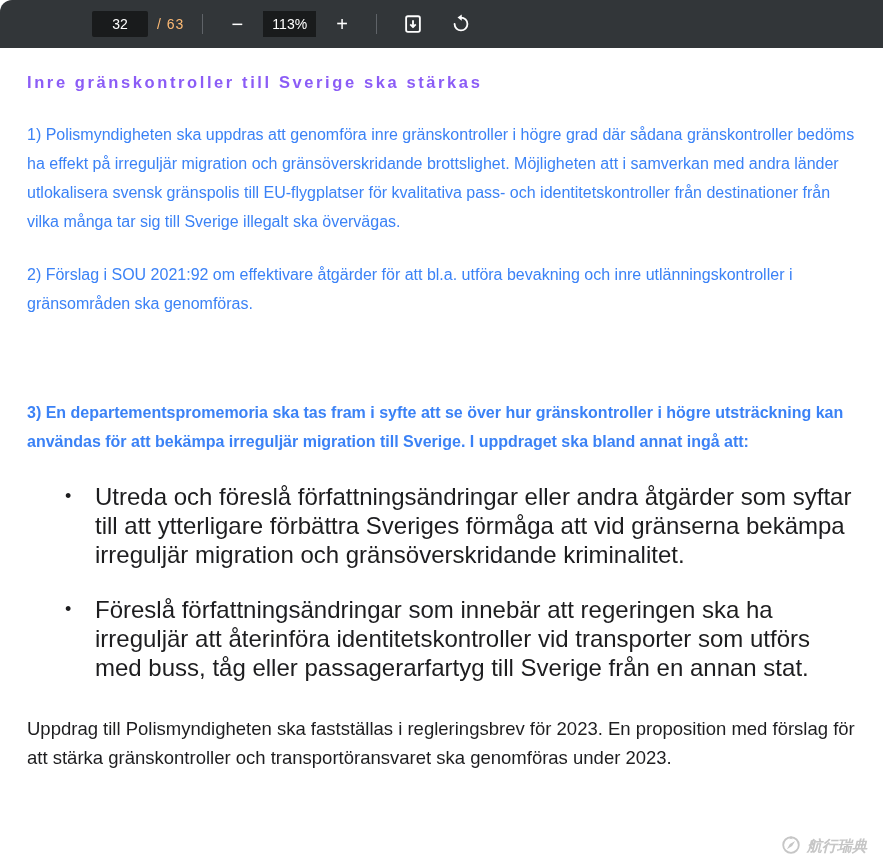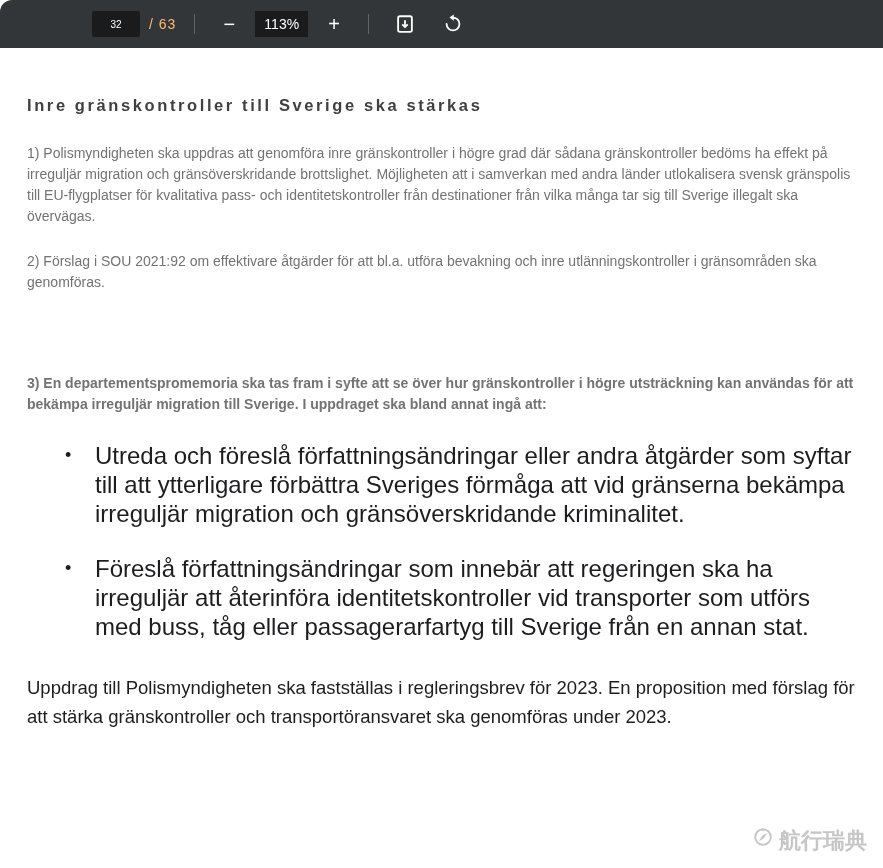--- a/index.html
+++ b/index.html
@@ -14,27 +14,27 @@
     position: relative;
     width: 100%; height: 48px;
     background: #323639;
     display: flex;
     align-items: center;
     padding-left: 92px;
     color: #ffffff;
     border-top-left-radius: 12px;
   }
   .page-input {
-    width: 48px; height: 26px;
+    width: 56px; height: 26px;
     background: #191b1c;
     border: none;
     border-radius: 2px;
     color: #ffffff;
     text-align: center;
-    font-size: 10px;
+    font-size: 14px;
     font-family: "Liberation Sans", "DejaVu Sans", sans-serif;
     outline: none;
   }
   .page-total {
     font-size: 14px;
     margin-left: 9px;
     color: #fdba74;
     letter-spacing: 1px;
   }
   .sep {
@@ -71,28 +71,28 @@
     position: relative;
     width: 100%; height: 820px;
     background: #ffffff;
     padding: 22px 26px 0 27px;
     color: #1d1d1f;
   }
   .doc-heading {
     font-size: 16.5px;
     font-weight: bold;
     letter-spacing: 2.6px;
-    margin-top: 26px;
-    color: #404040;
+    margin-top: 3px;
+    color: #8b5cf6;
   }
   .doc-para {
-    font-size: 14px;
-    line-height: 21px;
+    font-size: 16px;
+    line-height: 29px;
     margin-top: 28px;
-    color: #737373;
+    color: #3b82f6;
   }
   .doc-para.gap-large { margin-top: 24px; }
   .doc-para.gap-xlarge { margin-top: 80px; font-weight: bold; }
   .doc-bullets {
     list-style: none;
     margin-top: 26px;
   }
   .doc-bullets li {
     position: relative;
     padding-left: 68px;
@@ -111,26 +111,27 @@
     font-size: 18.5px;
     line-height: 29px;
     margin-top: 32px;
   }
   
   .watermark {
     position: absolute;
     right: 16px;
     bottom: 12px;
     display: flex;
-    align-items: flex-start;
+    align-items: flex-end;
     gap: 5px;
     color: #c6c6c6;
-    font-size: 22px;
+    font-size: 15px;
     font-weight: bold;
     user-select: none;
+    font-style: italic;
   }
   .watermark svg { display: block; }
 </style>
 </head>
 <body>
 
 <header class="toolbar">
   <input class="page-input" type="text" value="32" style="">
   <span class="page-total">/ 63</span>
 

